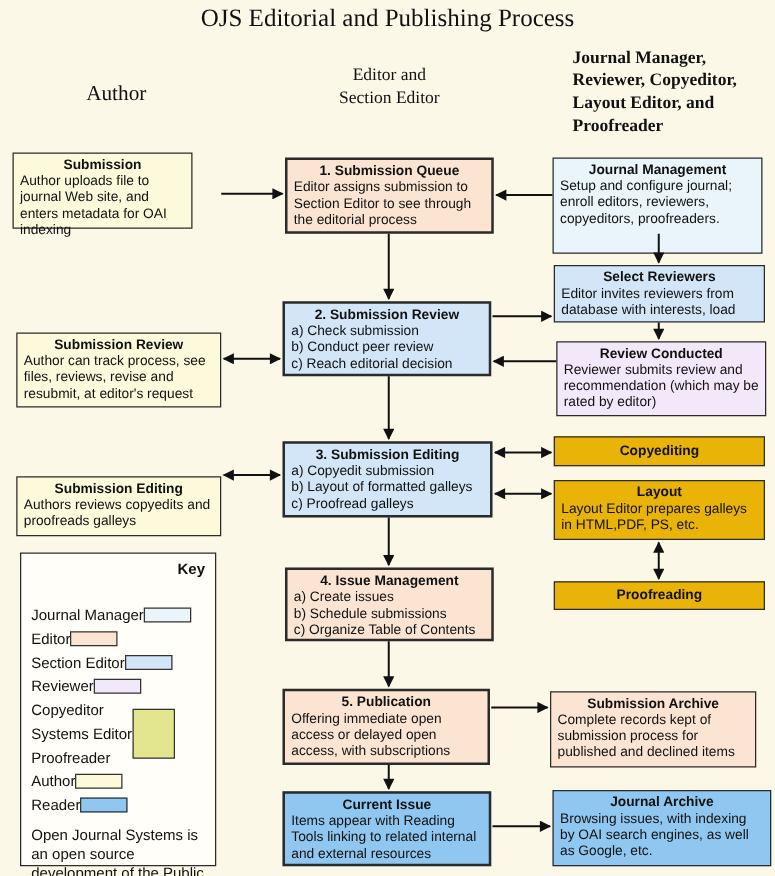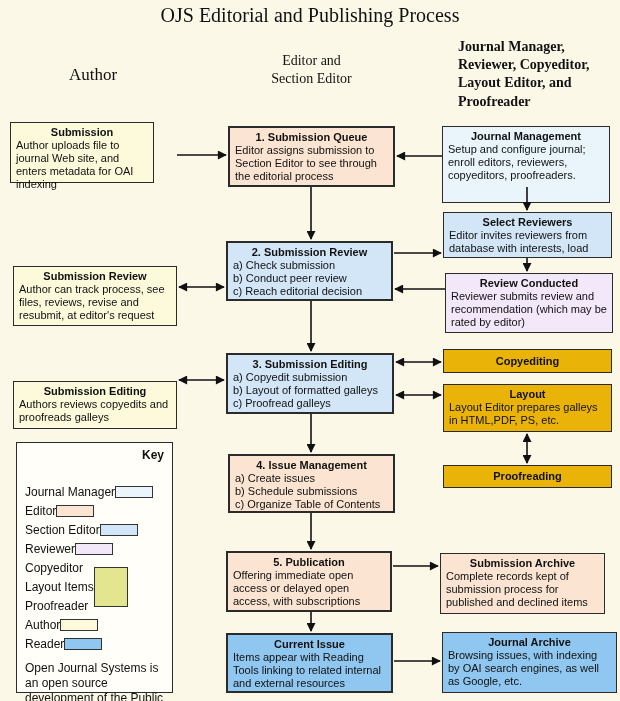--- a/index.html
+++ b/index.html
@@ -182,21 +182,21 @@
       <span>Section Editor</span>
       <span class="swatch sw-se"></span>
     </div>
     <div class="key-row">
       <span>Reviewer</span>
       <span class="swatch sw-rev"></span>
     </div>
     <div class="key-group">
       <div class="labels">
         <div>Copyeditor</div>
-        <div>Layout Items</div>
+        <div>Systems Editor</div>
         <div>Proofreader</div>
       </div>
       <span class="swatch tall sw-cp"></span>
     </div>
     <div class="key-row">
       <span>Author</span>
       <span class="swatch sw-au"></span>
     </div>
     <div class="key-row">
       <span>Reader</span>

